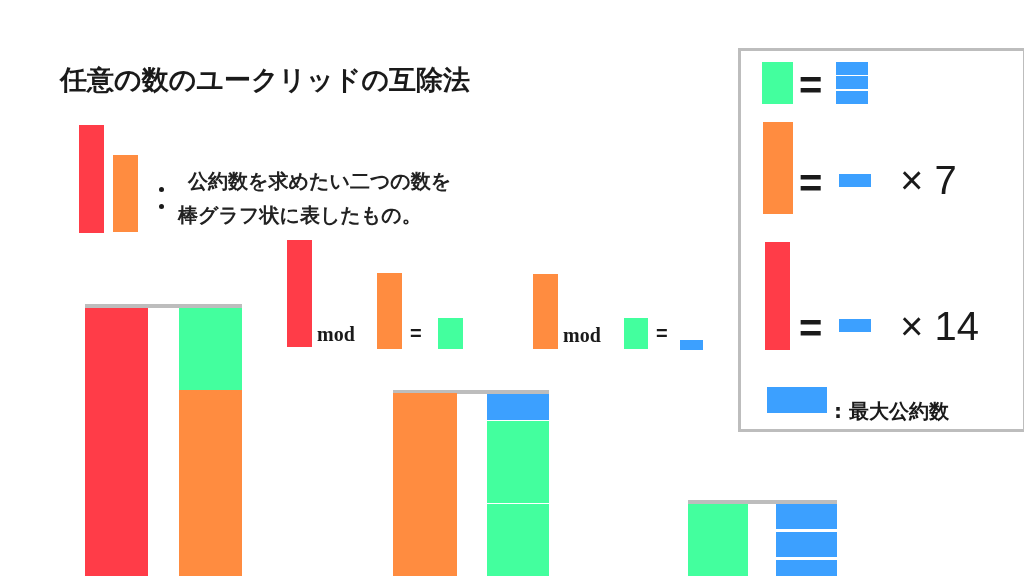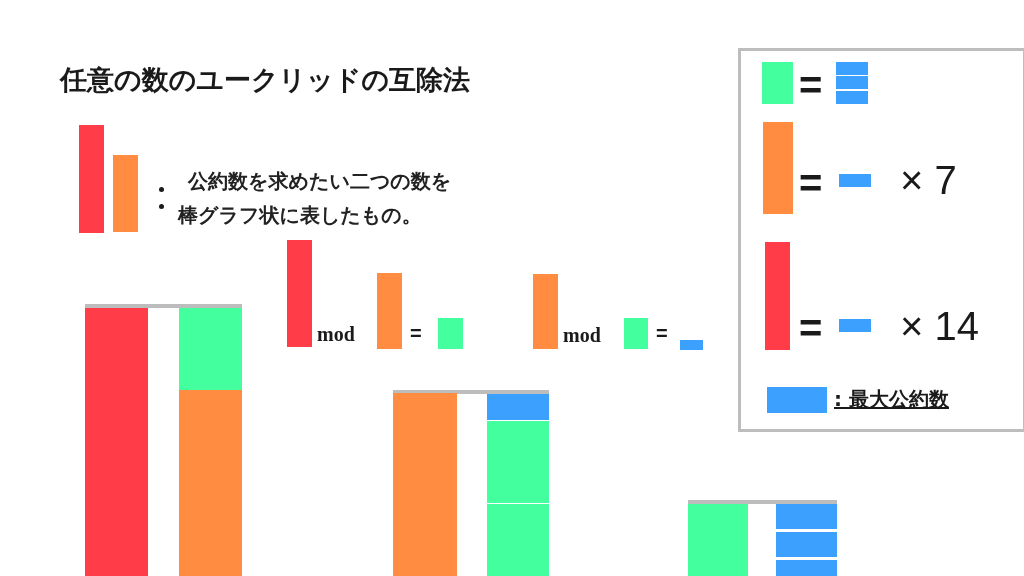--- a/index.html
+++ b/index.html
@@ -92,13 +92,13 @@
 <div class="abs eq-big" style="left:769px; top:133px;">=</div>
 <div class="abs blue" style="left:809px; top:144px; width:32px; height:13px;"></div>
 <div class="abs times" style="left:870px; top:130px;">× 7</div>
 
 <div class="abs red" style="left:735px; top:212px; width:25px; height:108px;"></div>
 <div class="abs eq-big" style="left:769px; top:278px;">=</div>
 <div class="abs blue" style="left:809px; top:289px; width:32px; height:13px;"></div>
 <div class="abs times" style="left:870px; top:276px;">× 14</div>
 
 <div class="abs blue" style="left:737px; top:357px; width:60px; height:26px;"></div>
-<div class="abs gcd-label" style="left:804px; top:356px;text-decoration:underline;">: 最大公約数</div>
+<div class="abs gcd-label" style="left:804px; top:368px;">: 最大公約数</div>
 
 </body></html>

